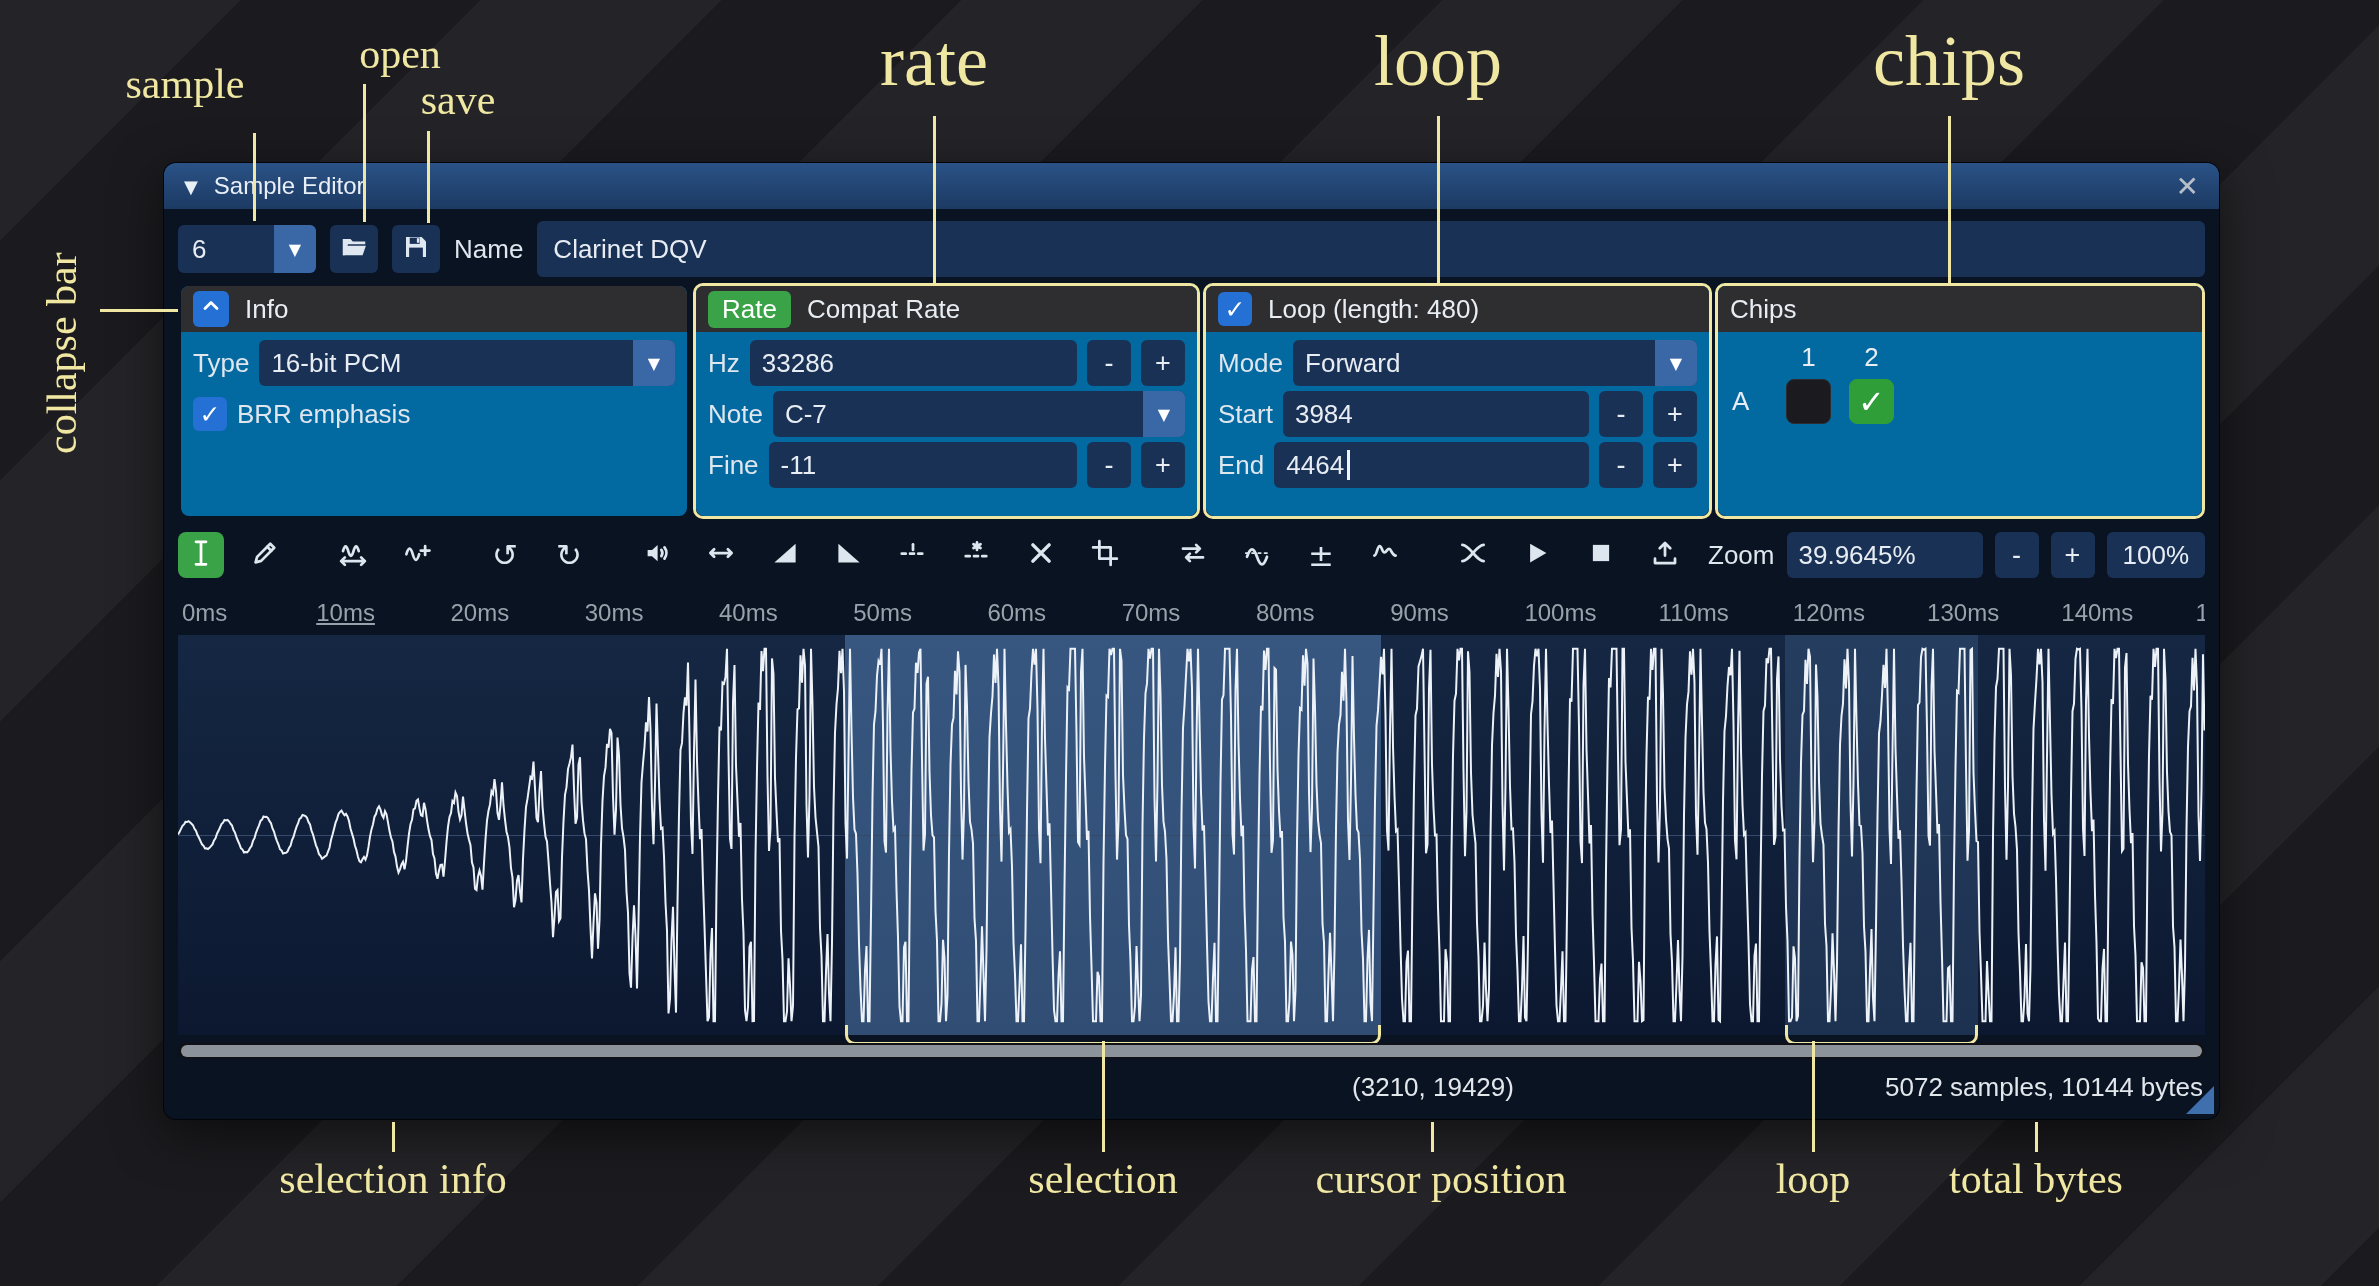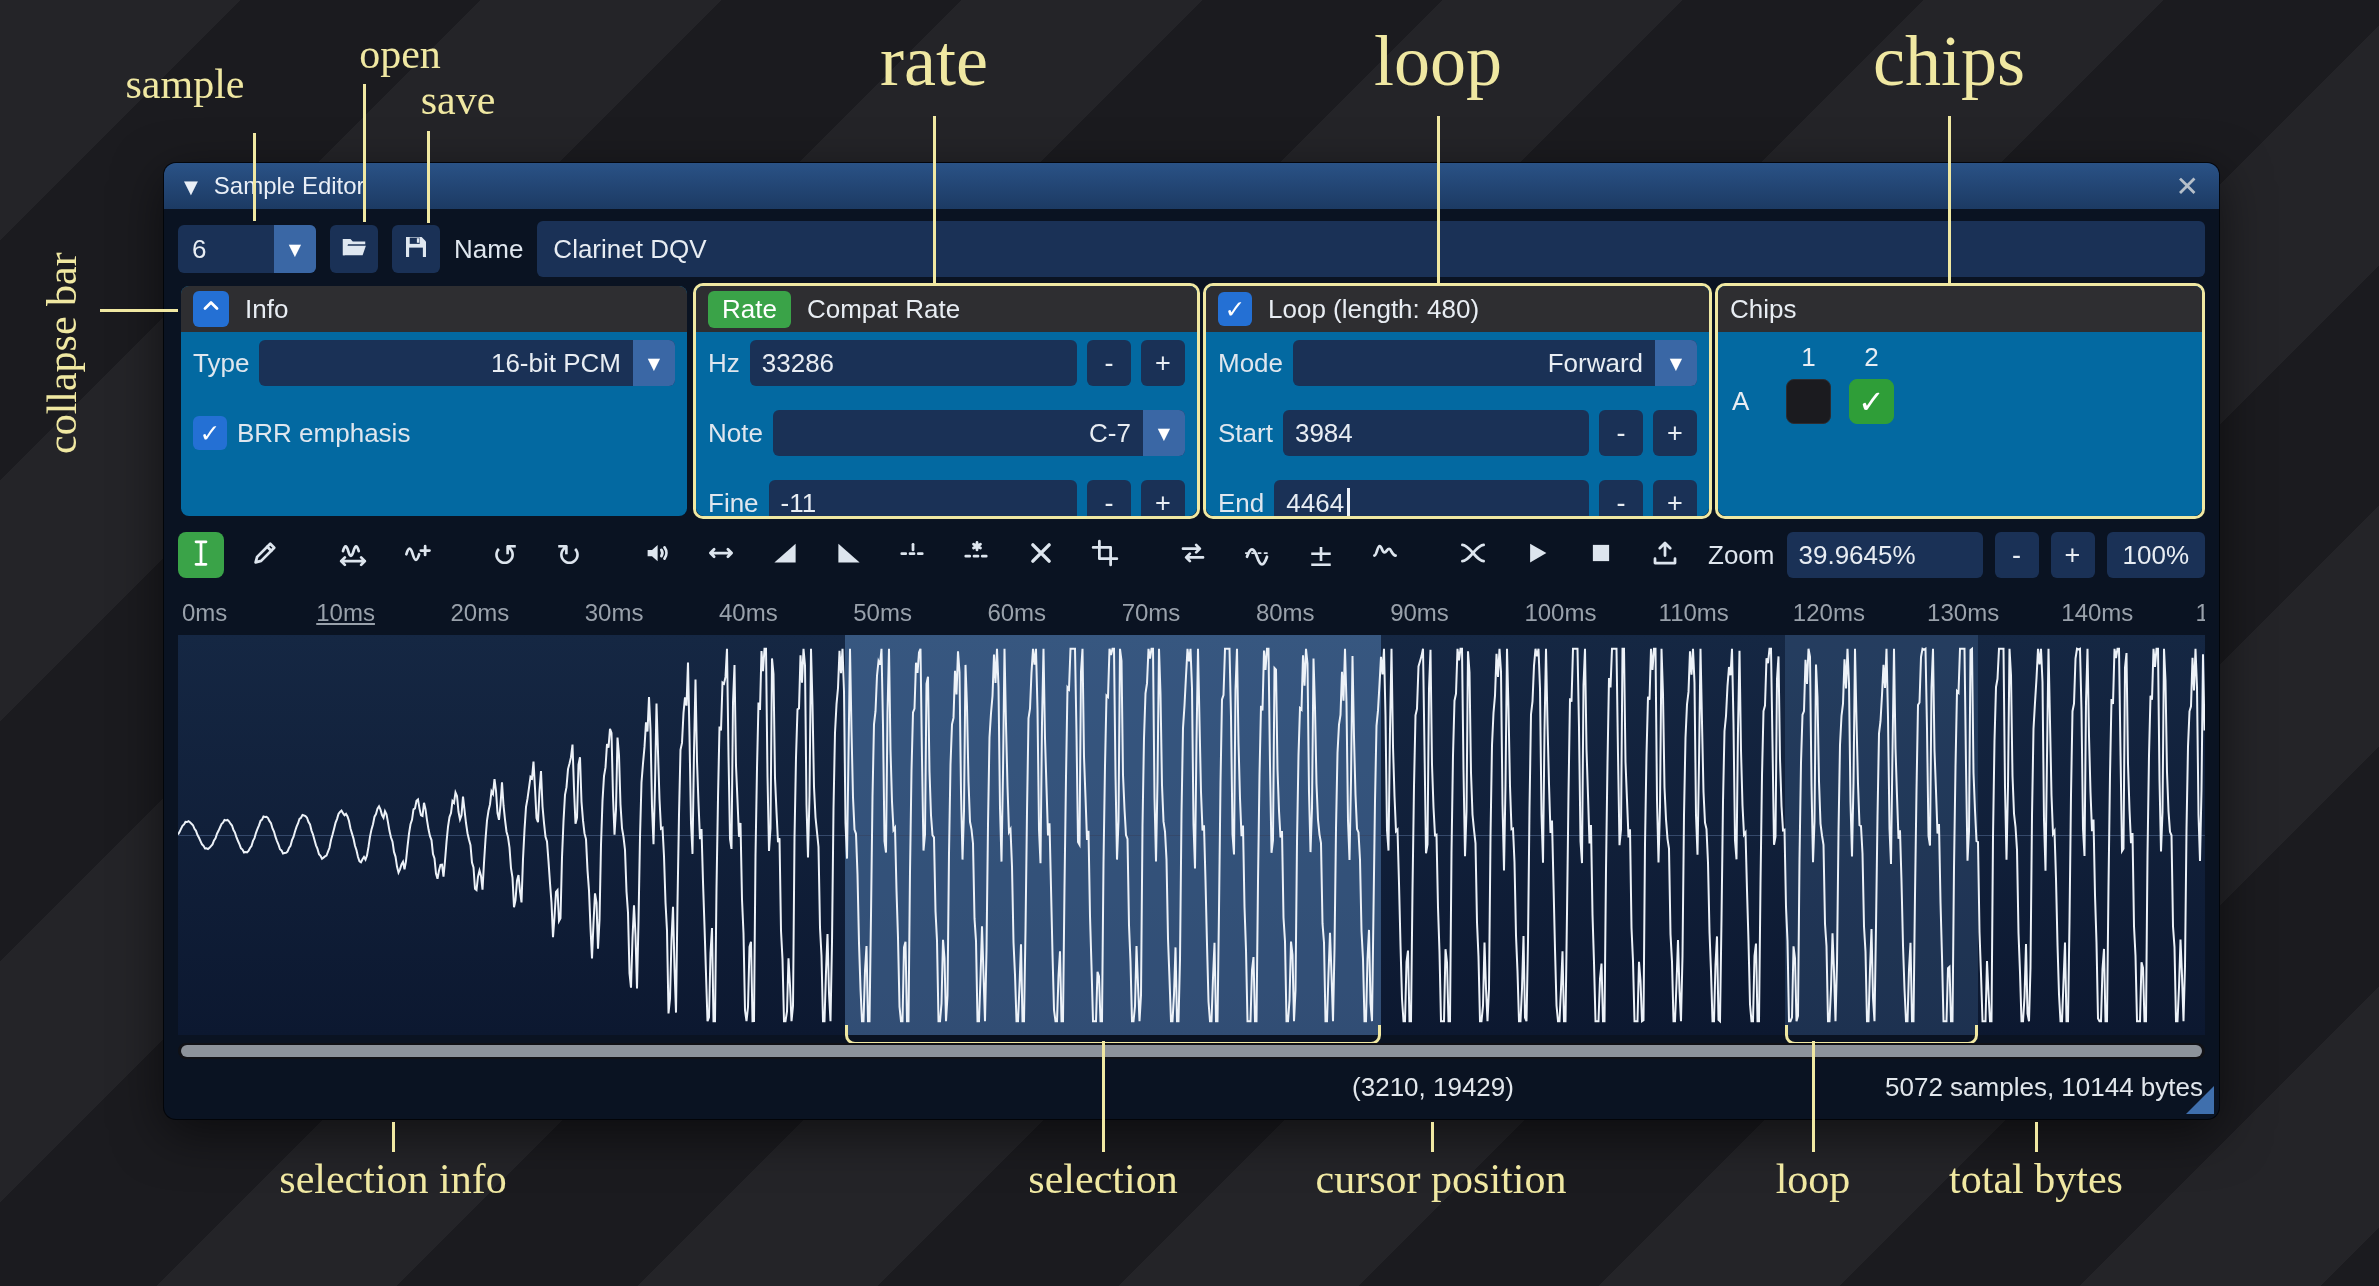--- a/index.html
+++ b/index.html
@@ -32,21 +32,21 @@
   .textfield{flex:1;height:56px;background:var(--field);border-radius:6px;display:flex;
              align-items:center;padding:0 16px;font-size:26px;}
 
   
   .panels{display:flex;gap:3px;margin:10px 14px 0;height:236px;}
   .pwrap{border:3px solid transparent;border-radius:10px;}
   .pwrap.hl{border-color:var(--ann);}
   .pw-info{flex:0 0 512px;} .pw-rate{flex:0 0 507px;} .pw-loop{flex:0 0 509px;} .pw-chips{flex:1;}
   .panel{height:100%;display:flex;flex-direction:column;background:#0369a1;border-radius:8px;overflow:hidden;}
   .phead{flex:0 0 46px;background:#2e2e31;display:flex;align-items:center;gap:16px;padding:0 12px;font-size:26px;}
-  .pbody{flex:1;padding:8px 12px;display:flex;flex-direction:column;gap:24px;text-align:right;}
+  .pbody{flex:1;padding:8px 12px;display:flex;flex-direction:column;gap:5px;}
   .frow{display:flex;align-items:center;gap:10px;height:46px;}
   .field{height:46px;background:var(--field);border-radius:6px;display:flex;align-items:center;
          padding:0 12px;font-size:26px;}
   .grow{flex:1;}
   .dropdown{flex:1;display:flex;height:46px;background:var(--field);border-radius:6px;overflow:hidden;align-items:center;}
   .dropdown .dval{flex:1;padding:0 12px;font-size:26px;}
   .sq{width:44px;height:46px;flex:0 0 44px;background:var(--field);border-radius:6px;display:flex;
       align-items:center;justify-content:center;font-size:27px;}
   .bluebtn{width:36px;height:36px;background:var(--blue);border-radius:6px;display:flex;
            align-items:center;justify-content:center;color:#fff;}

